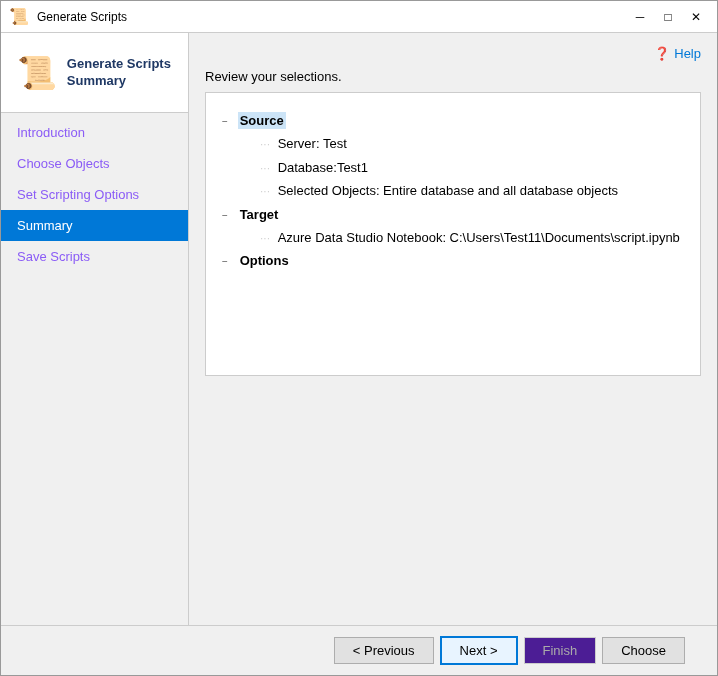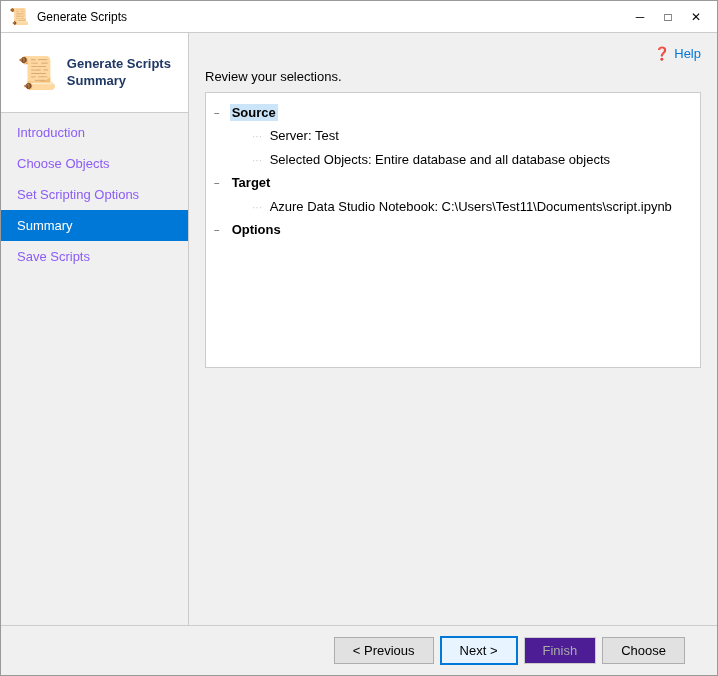--- a/index.html
+++ b/index.html
@@ -136,21 +136,21 @@
       font-size: 13px;
       color: #000;
     }
 
     .tree-container {
       margin: 0 16px;
       background: #fff;
       border: 1px solid #ccc;
       flex: 1;
       overflow: auto;
-      padding: 8px;
+      padding: 16px;
     }
     .tree-node {
       line-height: 1.8;
       font-size: 13px;
       color: #000;
     }
     .tree-node.highlighted > .tree-node-label {
       background: #cce4f7;
     }
     .tree-level-0 { margin-left: 0; }
@@ -248,20 +248,24 @@
           <span class="tree-node-label">
             <span class="key">Source</span>
           </span>
           <div class="tree-level-1">
             <div class="tree-node">
               <span class="tree-toggle" style="color:#ccc;">···</span>
               <span class="tree-node-label">Server: Test</span>
             </div>
             <div class="tree-node">
               <span class="tree-toggle" style="color:#ccc;">···</span>
+              <span class="tree-node-label">Database:Test1</span>
+            </div>
+            <div class="tree-node">
+              <span class="tree-toggle" style="color:#ccc;">···</span>
               <span class="tree-node-label">Selected Objects: Entire database and all database objects</span>
             </div>
           </div>
         </div>
 
         <div class="tree-node tree-level-0">
           <span class="tree-toggle">−</span>
           <span class="tree-node-label">
             <span class="key">Target</span>
           </span>

